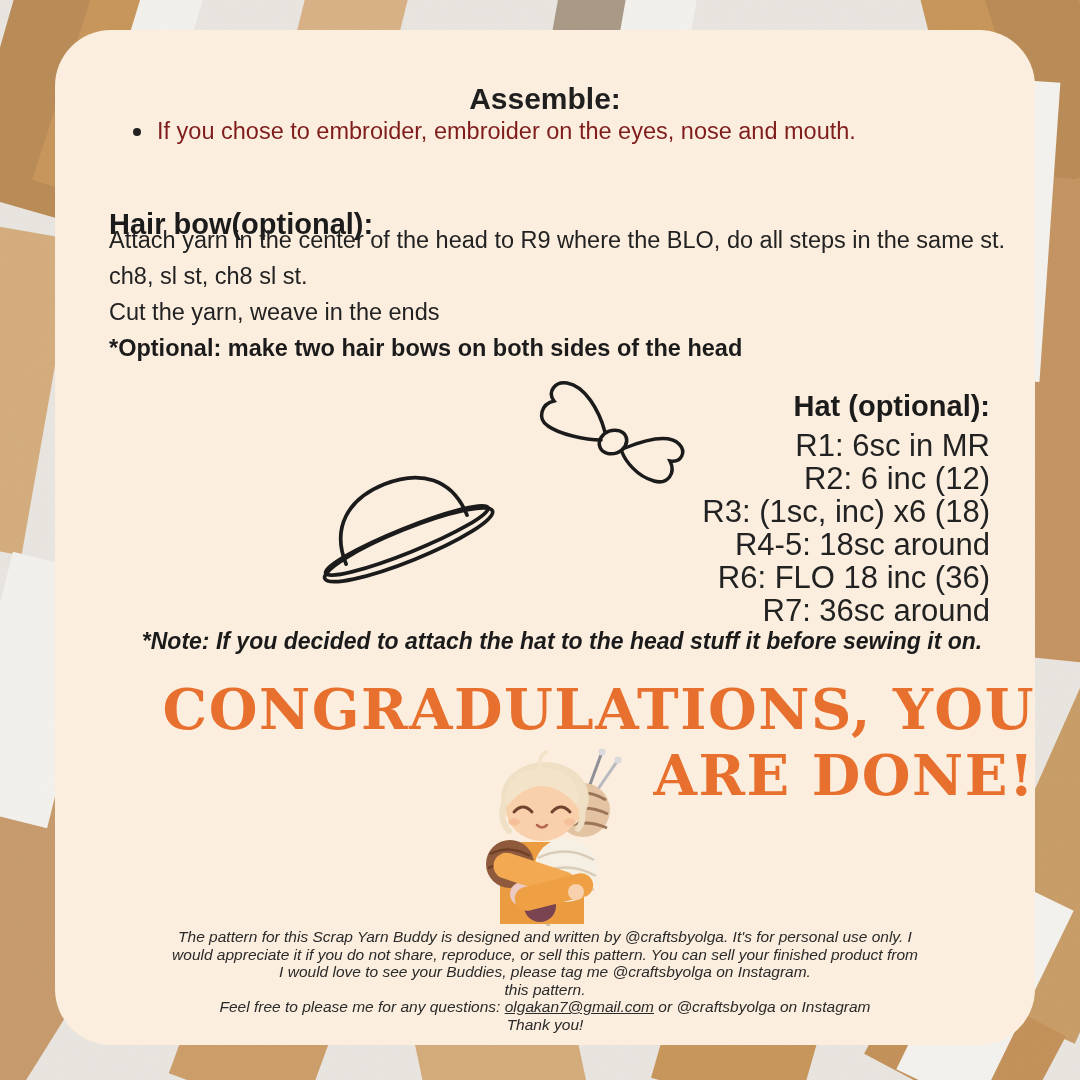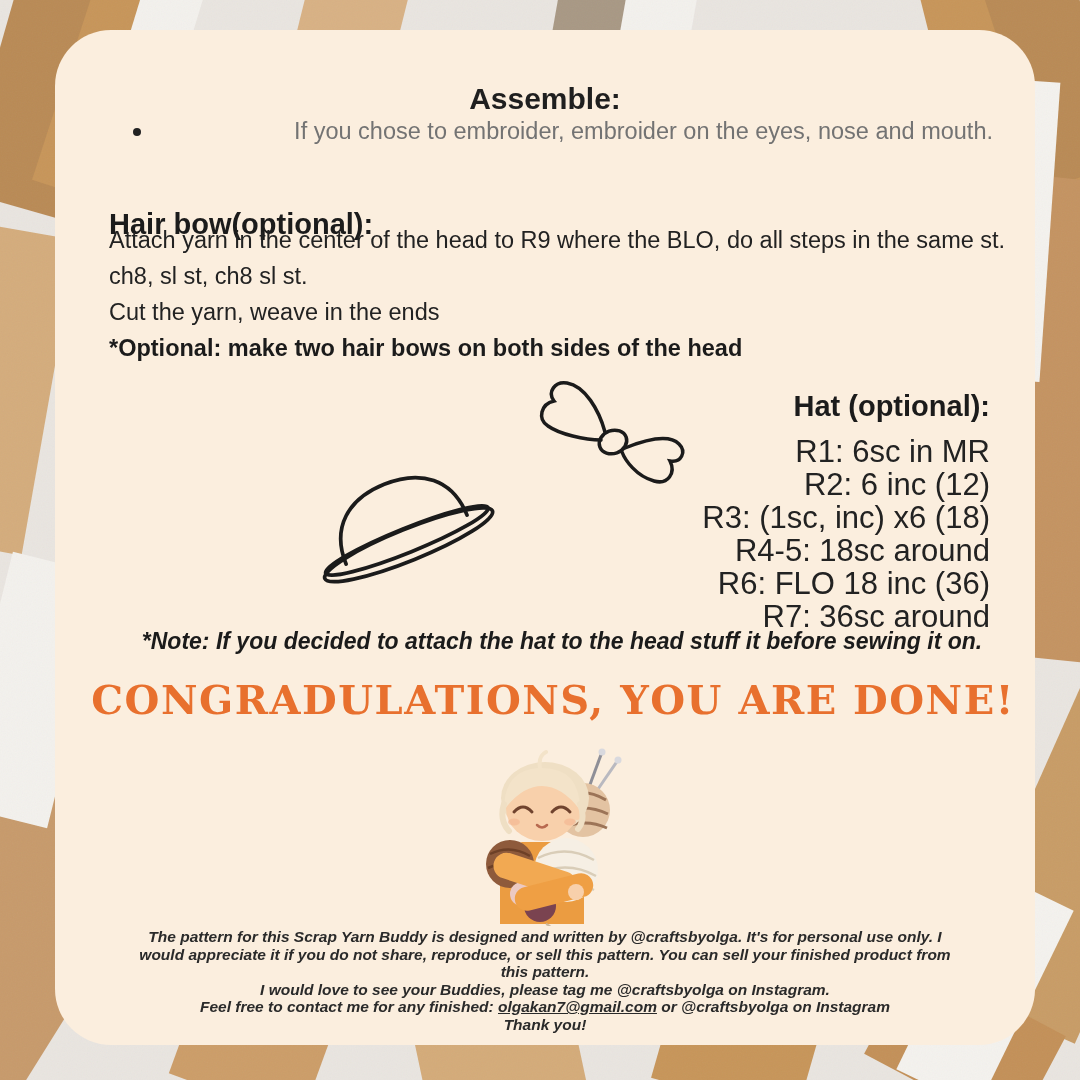--- a/index.html
+++ b/index.html
@@ -11,52 +11,52 @@
   .card{
     position:absolute;left:55px;top:30px;width:980px;height:1015px;
     background:#fbeede;border-radius:56px;z-index:1;
   }
   .title{
     position:absolute;top:40px;left:0;width:100%;text-align:center;
     font-size:30px;font-weight:700;color:#1f1f1f;margin-top:12px;
   }
   .bullet-row{
     position:absolute;top:88px;left:78px;width:860px;display:flex;align-items:flex-start;
-    font-size:23.5px;color:#737373;justify-content:space-between;
+    font-size:23.5px;color:#7f1d1d;
   }
   .bullet-dot{width:8px;height:8px;border-radius:50%;background:#222;margin:10px 16px 0 0;flex:0 0 auto;}
   .section-h{
     position:absolute;left:54px;font-size:29px;font-weight:700;color:#1b1b1b;margin-top:32px;
   }
   .hairbow-h{top:146px;}
   .hairbow-body{
     position:absolute;top:192px;left:54px;width:900px;
     font-size:23.5px;line-height:36px;color:#222;
   }
   .hairbow-body .opt-note{font-weight:700;color:#1b1b1b;}
   .hat-svg{position:absolute;left:248px;top:418px;}
   .bow-svg{position:absolute;left:468px;top:340px;}
   .hat-col{
     position:absolute;top:360px;right:45px;text-align:right;color:#222;
   }
-  .hat-col .hat-title{font-size:29px;font-weight:700;color:#1b1b1b;margin-bottom:12px;}
+  .hat-col .hat-title{font-size:29px;font-weight:700;color:#1b1b1b;margin-bottom:6px;}
   .hat-col .round{font-size:31px;line-height:33px;}
   .note-line{
     position:absolute;top:598px;left:17px;width:100%;text-align:center;
     font-size:23px;font-weight:700;font-style:italic;color:#1b1b1b;
   }
   .congrats{
-    position:absolute;top:646px;left:8px;width:100%;text-align:center;
-    font-family:"DejaVu Serif", serif;font-weight:700;font-size:40px;
+    position:absolute;top:646px;left:0;width:100%;text-align:right;
+    font-family:"DejaVu Serif", serif;font-weight:700;font-size:56px;
     letter-spacing:1.5px;color:#e8702e;
   }
   .mascot{position:absolute;top:716px;left:50%;transform:translateX(-50%);}
   .footer{
     position:absolute;top:898px;left:0;width:100%;text-align:center;
-    font-size:15.5px;font-style:italic;line-height:17.5px;color:#2a2a2a;font-weight:bold;
+    font-size:15.5px;font-style:italic;line-height:17.5px;color:#2a2a2a;
   }
   .footer .email{text-decoration:underline;color:#2a2a2a;}
 </style>
 </head>
 <body>
 
 <svg class="bg-svg" width="1080" height="1080" viewBox="0 0 1080 1080">
   <defs>
     <filter id="grain">
         <feTurbulence type="fractalNoise" baseFrequency="0.8" numOctaves="2"></feTurbulence>
@@ -175,19 +175,19 @@
     <rect x="42" y="116" width="86" height="26" rx="13" fill="#f2a952" transform="rotate(18 85 129)"></rect>
     <rect x="64" y="134" width="80" height="24" rx="12" fill="#ef9f44" transform="rotate(-14 104 146)"></rect>
     <circle cx="126" cy="146" r="8" fill="#f8d0ab"></circle>
 
     <path d="M96,178 q10,4 2,10 q-8,5 2,9" fill="none" stroke="#cbb79d" stroke-width="2"></path>
   </svg>
 
   <div class="footer">
     <div>The pattern for this Scrap Yarn Buddy is designed and written by @craftsbyolga. It's for personal use only. I</div>
     <div>would appreciate it if you do not share, reproduce, or sell this pattern. You can sell your finished product from</div>
+    <div>I would love to see your Buddies, please tag me @craftsbyolga on Instagram.</div>
     <div>this pattern.</div>
-    <div>I would love to see your Buddies, please tag me @craftsbyolga on Instagram.</div>
-    <div><span>Feel free to contact me for any finished: </span><span class="email">olgakan7@gmail.com</span><span> or @craftsbyolga on Instagram</span></div>
+    <div><span>Feel free to please me for any questions: </span><span class="email">olgakan7@gmail.com</span><span> or @craftsbyolga on Instagram</span></div>
     <div>Thank you!</div>
   </div>
 
 </div>
 
 </body></html>

